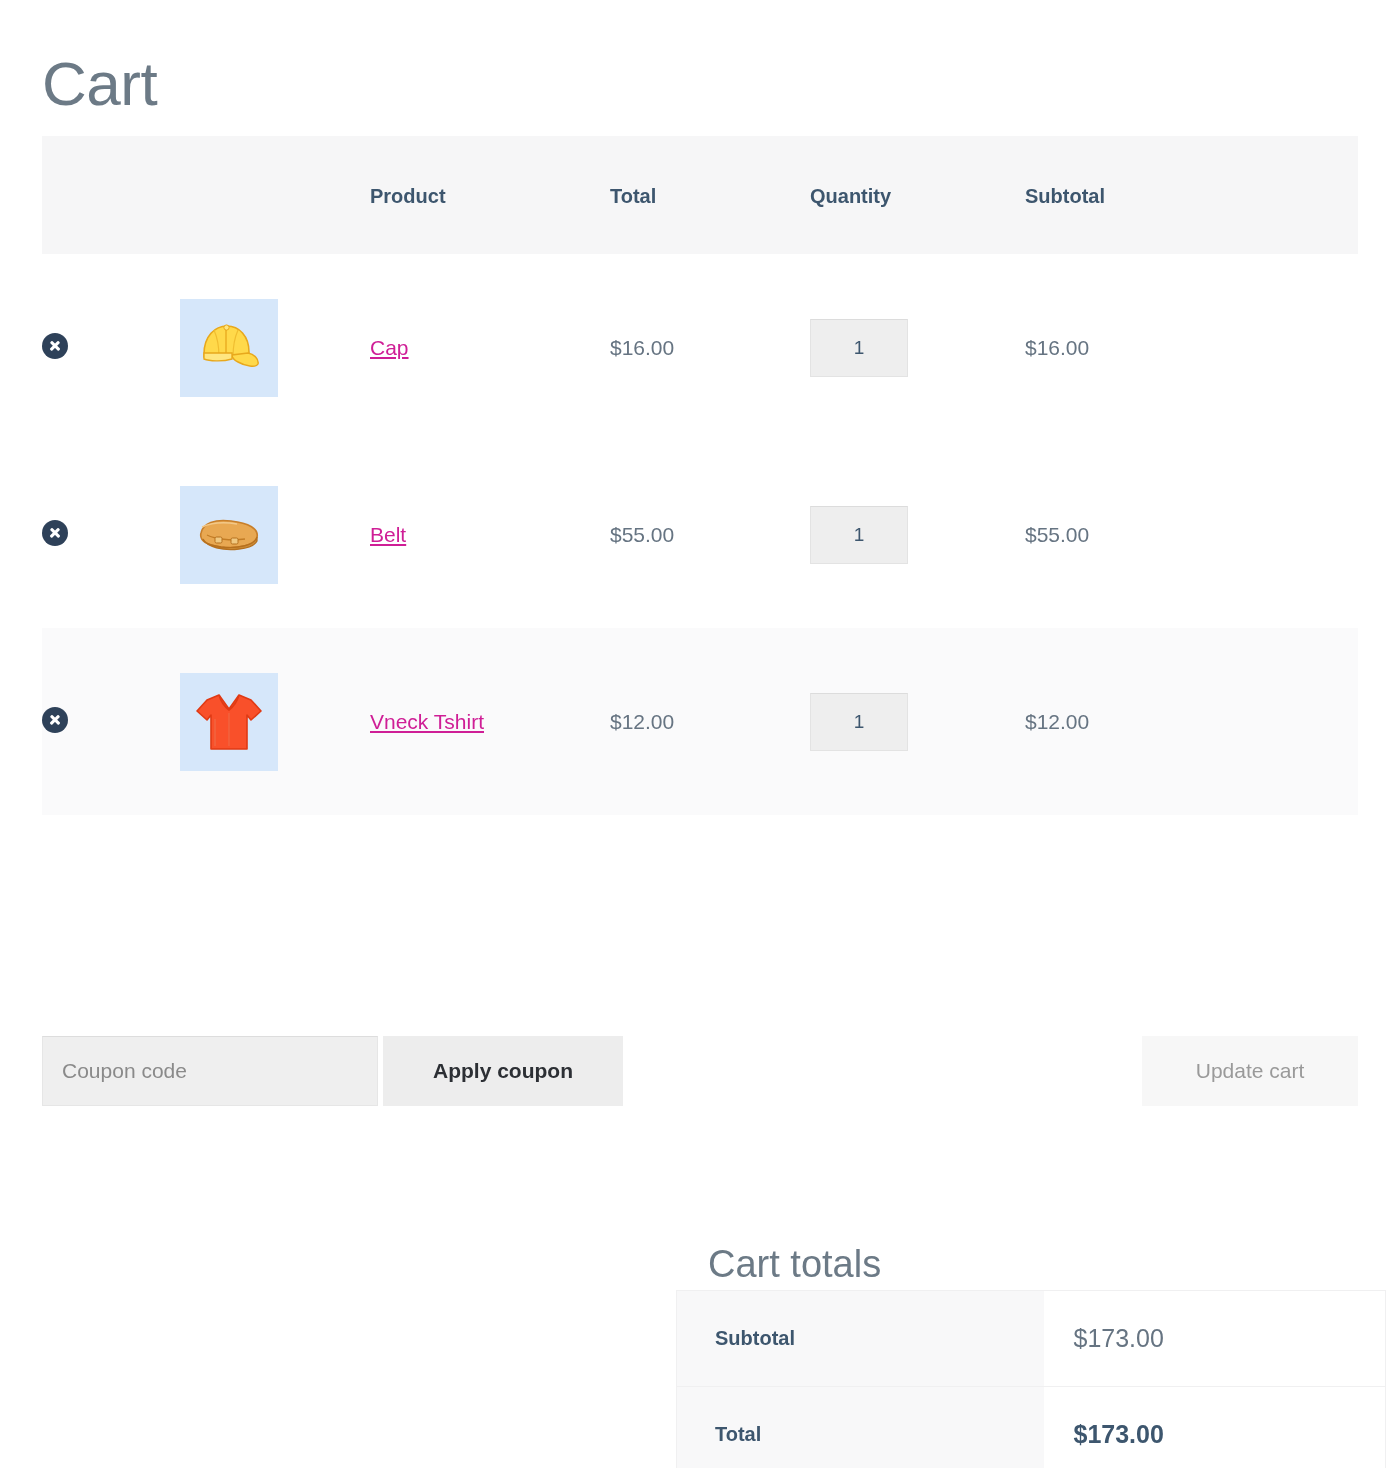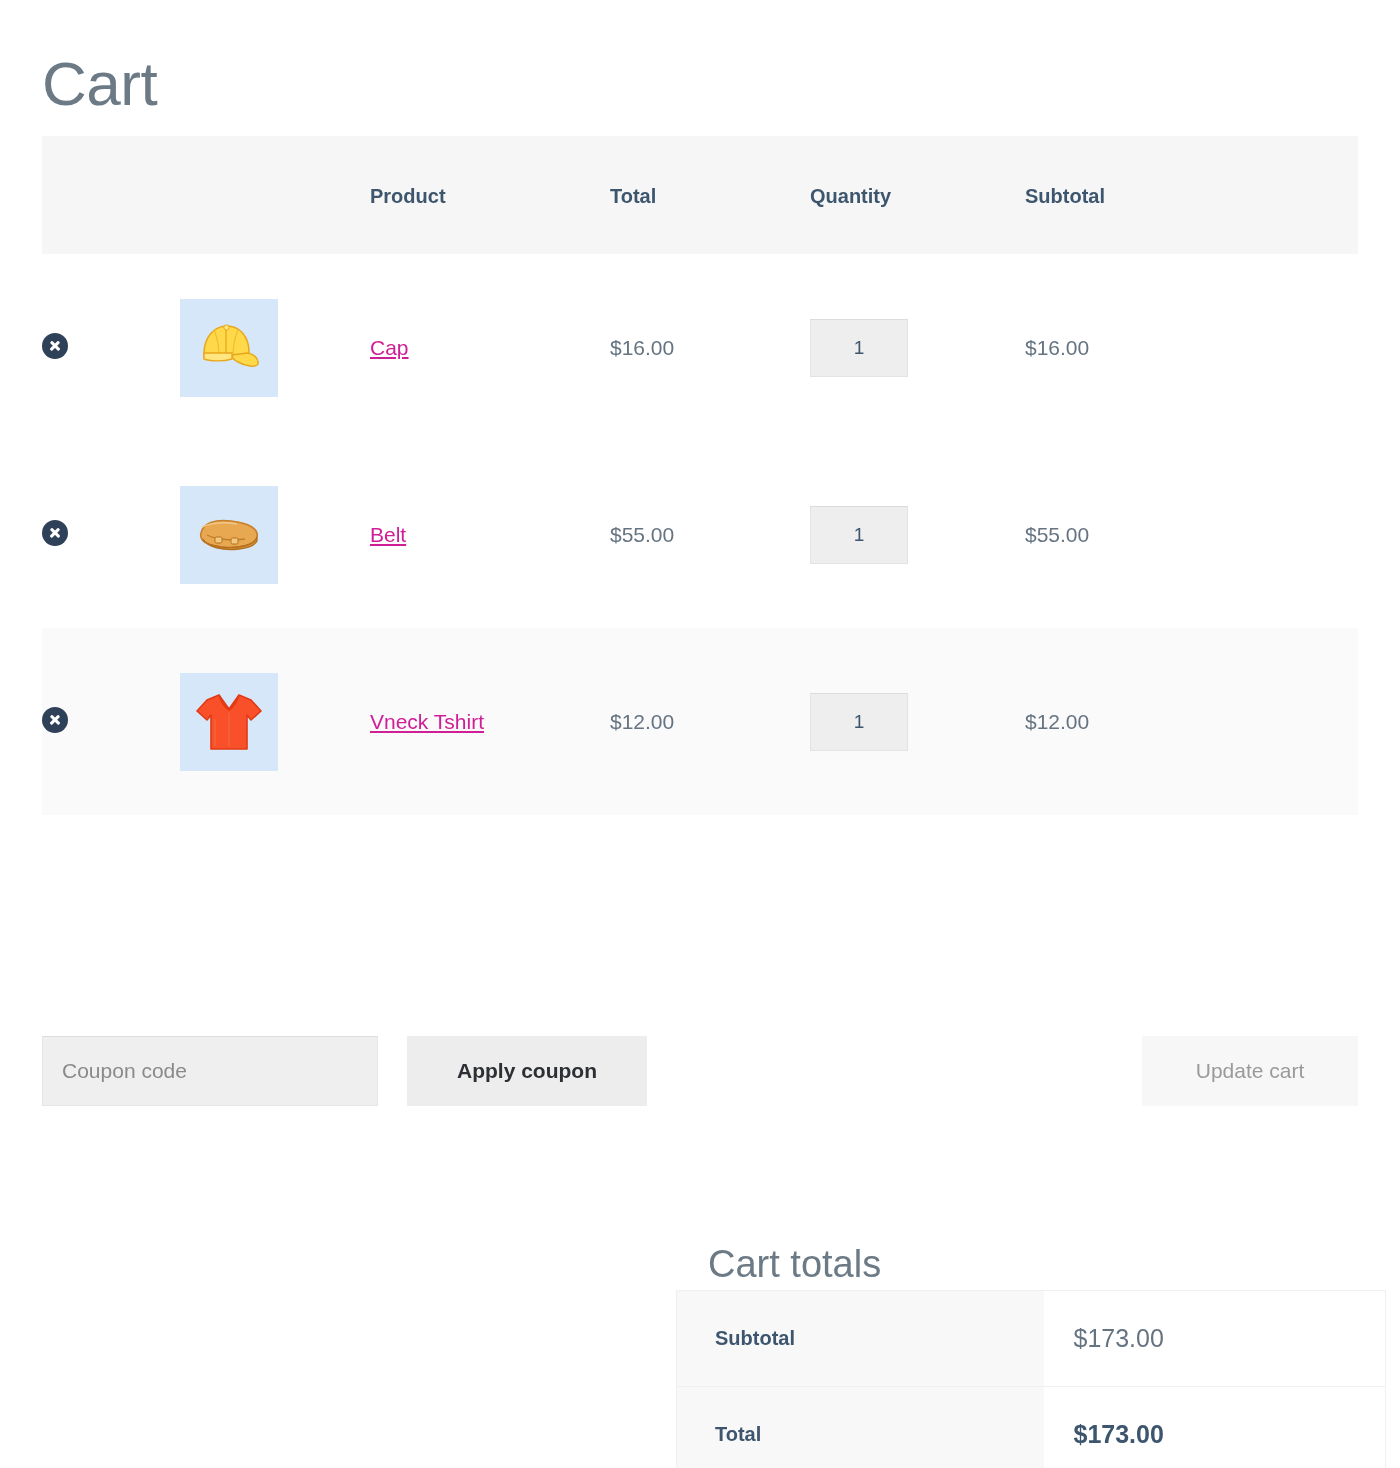--- a/index.html
+++ b/index.html
@@ -164,21 +164,20 @@
     position: absolute;
     left: 341px; top: 0;
     width: 240px; height: 70px;
     background: #ededed;
     border: none;
     font-size: 21px;
     font-weight: bold;
     color: #2c2f34;
     font-family: "Liberation Sans", sans-serif;
     cursor: pointer;
-    margin-left: 24px;
   }
 
   .update-cart-btn {
     position: absolute;
     right: 0; top: 0;
     width: 216px; height: 70px;
     background: #f7f7f7;
     border: none;
     font-size: 21px;
     color: #9a9a9a;

